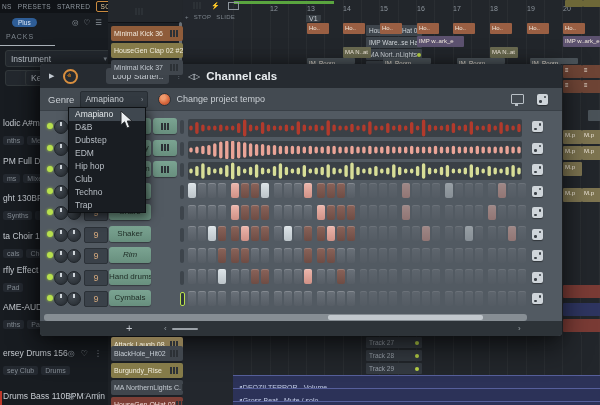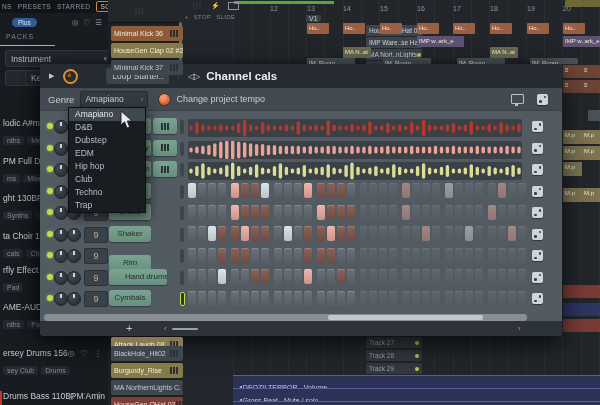--- a/index.html
+++ b/index.html
@@ -536,21 +536,21 @@
         </div>
         <div class="abs" style="left: 0px; top: 137px; width: 522px; height: 20px;">
           <div class="led" style="top: 5px;"></div>
           <div class="knob" style="left: 14px; top: 2px;">
             <i></i>
           </div>
           <div class="knob" style="left: 27px; top: 2px;">
             <i></i>
           </div>
           <div class="numbox" style="top: 1px;">9</div>
-          <div class="namebtn" style="top: 8px; font-style: italic;">Rim</div>
+          <div class="namebtn" style="top: 0px; font-style: italic;">Rim</div>
           <div class="pill" style="top: 2px;"></div>
           <div class="steps" style="top: 0px;">
             <div class="cell"></div>
             <div class="cell"></div>
             <div class="cell"></div>
             <div class="cell c1"></div>
             <div class="cell c1 g"></div>
             <div class="cell c1"></div>
             <div class="cell"></div>
             <div class="cell"></div>
@@ -583,21 +583,21 @@
         </div>
         <div class="abs" style="left: 0px; top: 158.5px; width: 522px; height: 20px;">
           <div class="led" style="top: 5px;"></div>
           <div class="knob" style="left: 14px; top: 2px;">
             <i></i>
           </div>
           <div class="knob" style="left: 27px; top: 2px;">
             <i></i>
           </div>
           <div class="numbox" style="top: 1px;">9</div>
-          <div class="namebtn" style="top: 0px; padding-left: 16px;">Hand drums</div>
+          <div class="namebtn" style="top: 0px;">Hand drums</div>
           <div class="pill" style="top: 2px;"></div>
           <div class="steps" style="top: 0px;">
             <div class="cell"></div>
             <div class="cell"></div>
             <div class="cell"></div>
             <div class="cell c3"></div>
             <div class="cell g"></div>
             <div class="cell"></div>
             <div class="cell c1"></div>
             <div class="cell c1"></div>

